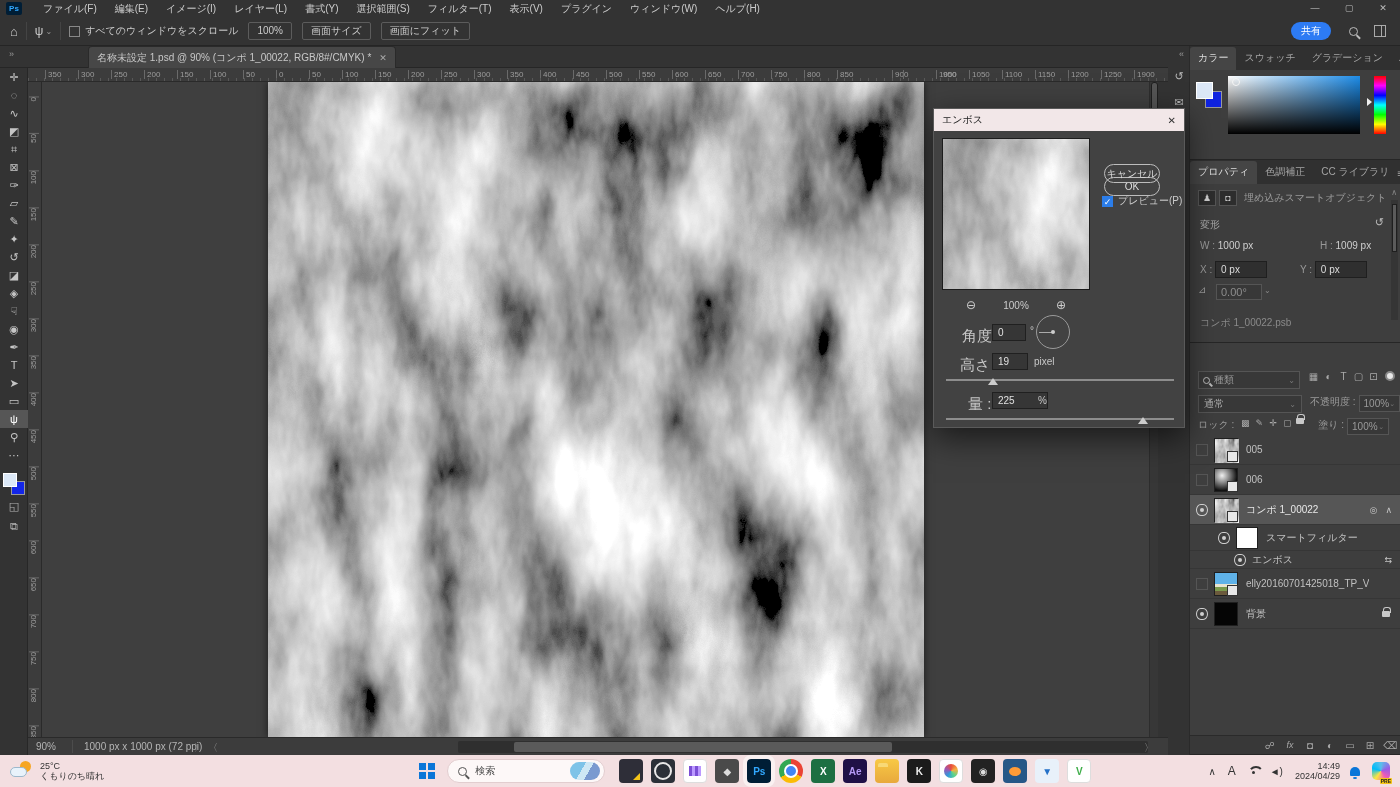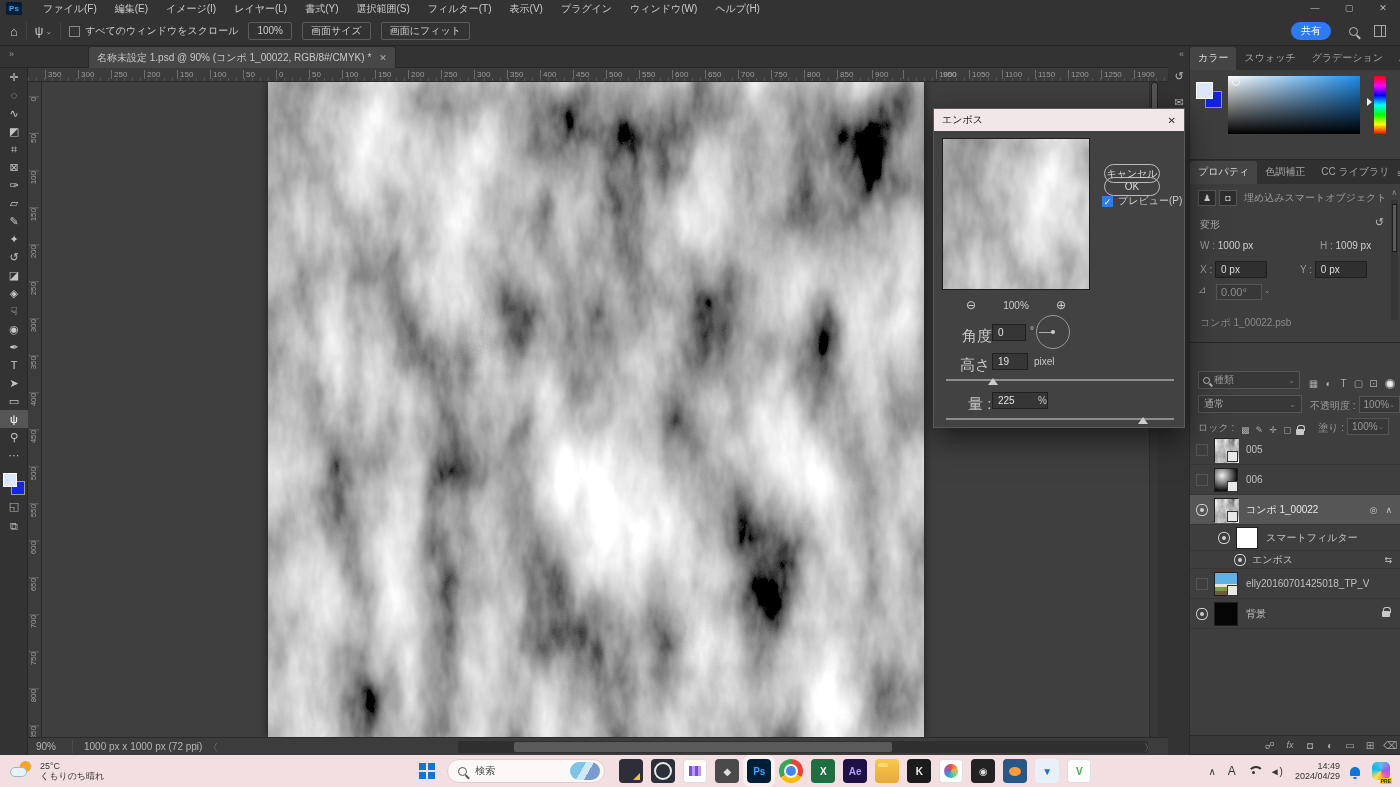--- a/index.html
+++ b/index.html
@@ -133,21 +133,21 @@
     border:1px solid #555; color:#8d8d8d; font-size:11px; line-height:14px; padding-left:4px; }
   .ang-caret { position:absolute; left:74px; top:126px; color:#888; font-size:8px; }
   .ang-glyph { position:absolute; left:8px; top:124px; color:#999; font-size:10px; }
   .pfile { position:absolute; left:10px; top:156px; color:#8a8a8a; font-size:10px; white-space:nowrap; }
   .pscroll { position:absolute; right:2px; top:40px; width:7px; height:120px; background:#353535; }
   .pscroll .thumb { position:absolute; left:1px; top:4px; width:5px; height:48px; background:#5b5b5b; }
   .pscroll-up { position:absolute; right:3px; top:28px; color:#888; font-size:8px; }
 
   
   .layers-panel { top:297px; height:412px; }
-  .lp-row { position:absolute; left:0; width:210px; display:flex; align-items:flex-end; font-size:10px; color:#b5b5b5; }
+  .lp-row { position:absolute; left:0; width:210px; display:flex; align-items:flex-start; font-size:10px; color:#b5b5b5; }
   .search-box { margin-left:8px; width:102px; height:18px; background:#383838; border:1px solid #555;
     display:flex; align-items:center; padding:0 4px; color:#9a9a9a; }
   .search-box .mag-icon { width:7px; height:7px; border-width:1px; margin-right:4px; }
   .search-box .mag-icon::after { width:4px; left:5px; top:6px; }
   .search-box .cap { margin-left:auto; font-size:8px; color:#777; }
   .lf-icons { display:flex; margin-left:6px; }
   .lf-icon { width:15px; text-align:center; color:#aaa; font-size:10px; }
   .lf-pill { width:10px; height:10px; border-radius:50%; background:#e8e8e8; border:2px solid #888; margin-left:4px; }
   .sel-box { margin-left:8px; width:106px; height:18px; background:#383838; border:1px solid #555;
     display:flex; align-items:center; padding:0 5px; color:#b5b5b5; }
@@ -390,21 +390,21 @@
       <span class="rlabel" style="left: 512px;">400</span>
       <span class="rlabel" style="left: 545px;">450</span>
       <span class="rlabel" style="left: 578px;">500</span>
       <span class="rlabel" style="left: 611px;">550</span>
       <span class="rlabel" style="left: 644px;">600</span>
       <span class="rlabel" style="left: 677px;">650</span>
       <span class="rlabel" style="left: 710px;">700</span>
       <span class="rlabel" style="left: 743px;">750</span>
       <span class="rlabel" style="left: 776px;">800</span>
       <span class="rlabel" style="left: 809px;">850</span>
-      <span class="rlabel" style="left: 844px;">900</span>
+      <span class="rlabel" style="left: 864px;">900</span>
       <span class="rlabel" style="left: 875px; padding-left: 39px;">950</span>
       <span class="rlabel" style="left: 908px;">1000</span>
       <span class="rlabel" style="left: 941px;">1050</span>
       <span class="rlabel" style="left: 974px;">1100</span>
       <span class="rlabel" style="left: 1007px;">1150</span>
       <span class="rlabel" style="left: 1040px;">1200</span>
       <span class="rlabel" style="left: 1073px;">1250</span>
       <span class="rlabel" style="left: 1106px;">1900</span>
     </div>
   <div class="vruler" id="vruler">

